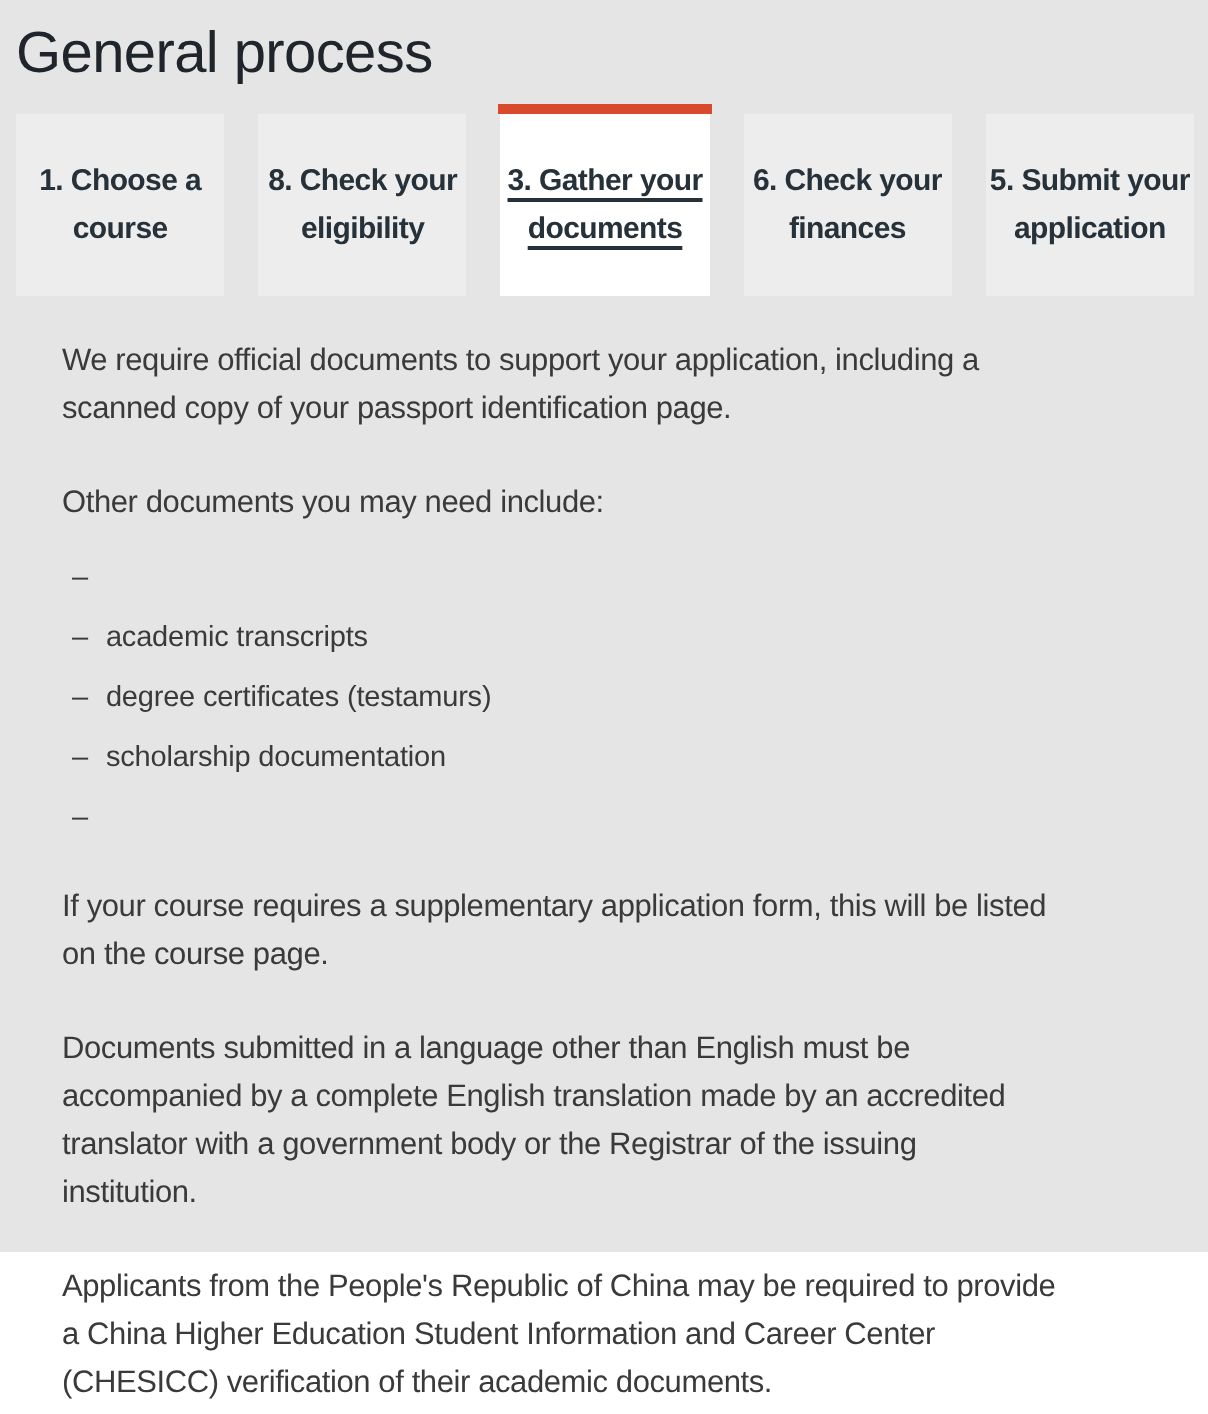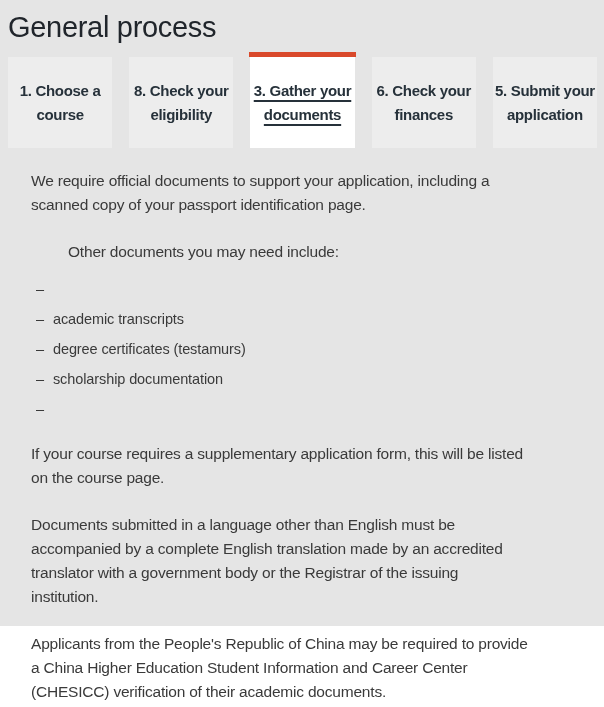--- a/index.html
+++ b/index.html
@@ -66,21 +66,21 @@
     padding: 21px 20px 0 31px;
     color: var(--body-text, #3A3A3A);
     font-size: 15.5px;
     letter-spacing: -0.2px;
   }
   .content p {
     margin: 0 0 23px 0;
     line-height: 24px;
     white-space: pre-line;
   }
-  .content p.list-heading { margin-bottom: 15px; margin-left: 37px; }
+  .content p.list-heading { margin-bottom: 15px; }
 
   ul.doc-list {
     list-style: none;
     margin: 0 0 22px 0;
     padding: 0 0 0 5px;
   }
   ul.doc-list li {
     display: flex;
     align-items: baseline;
     gap: 9px;

